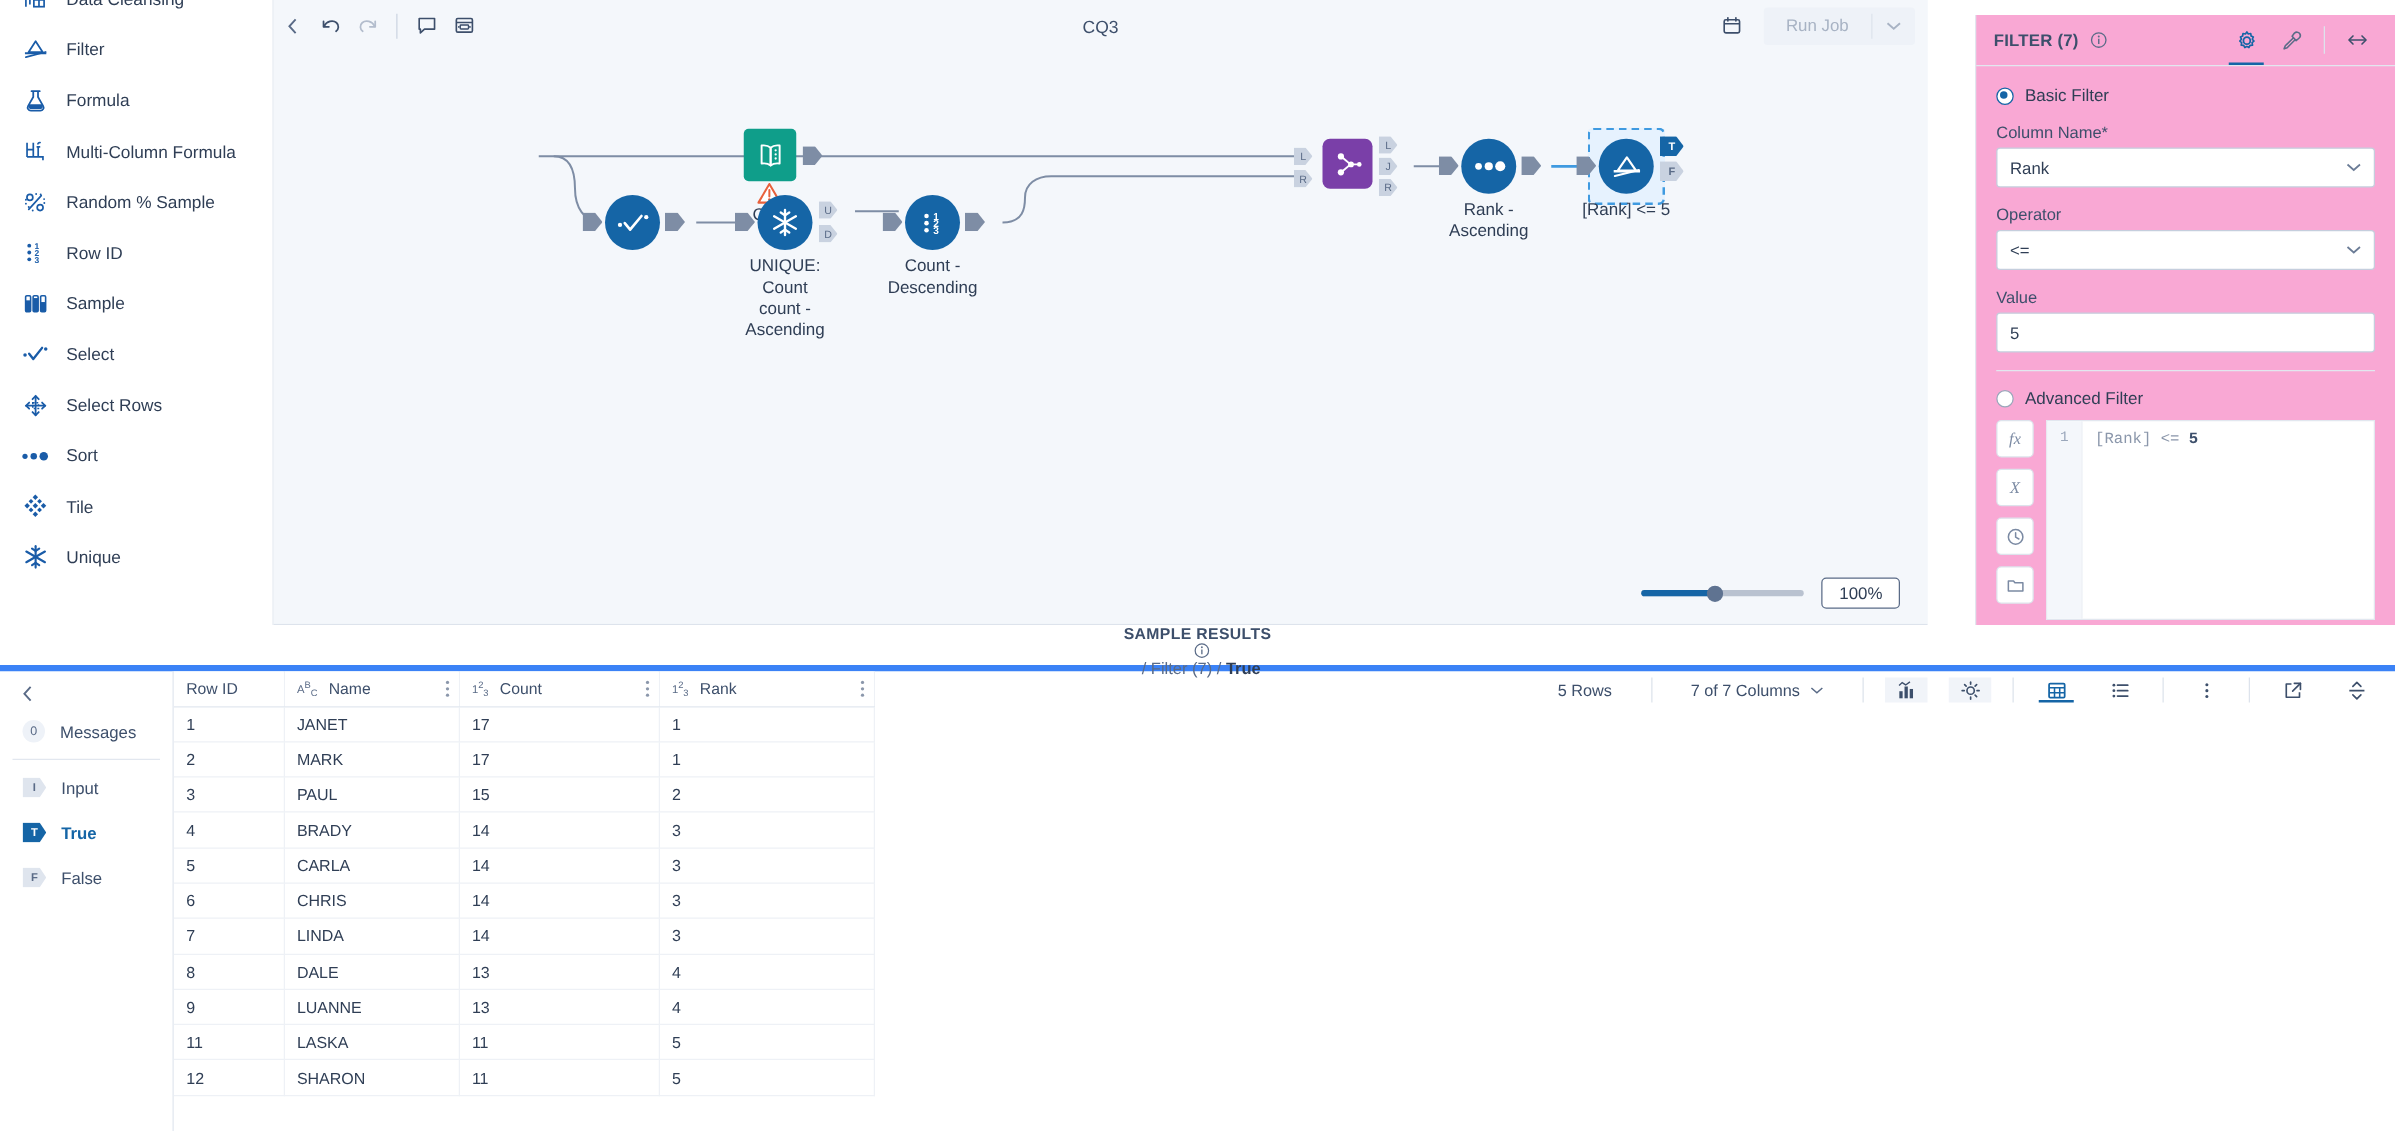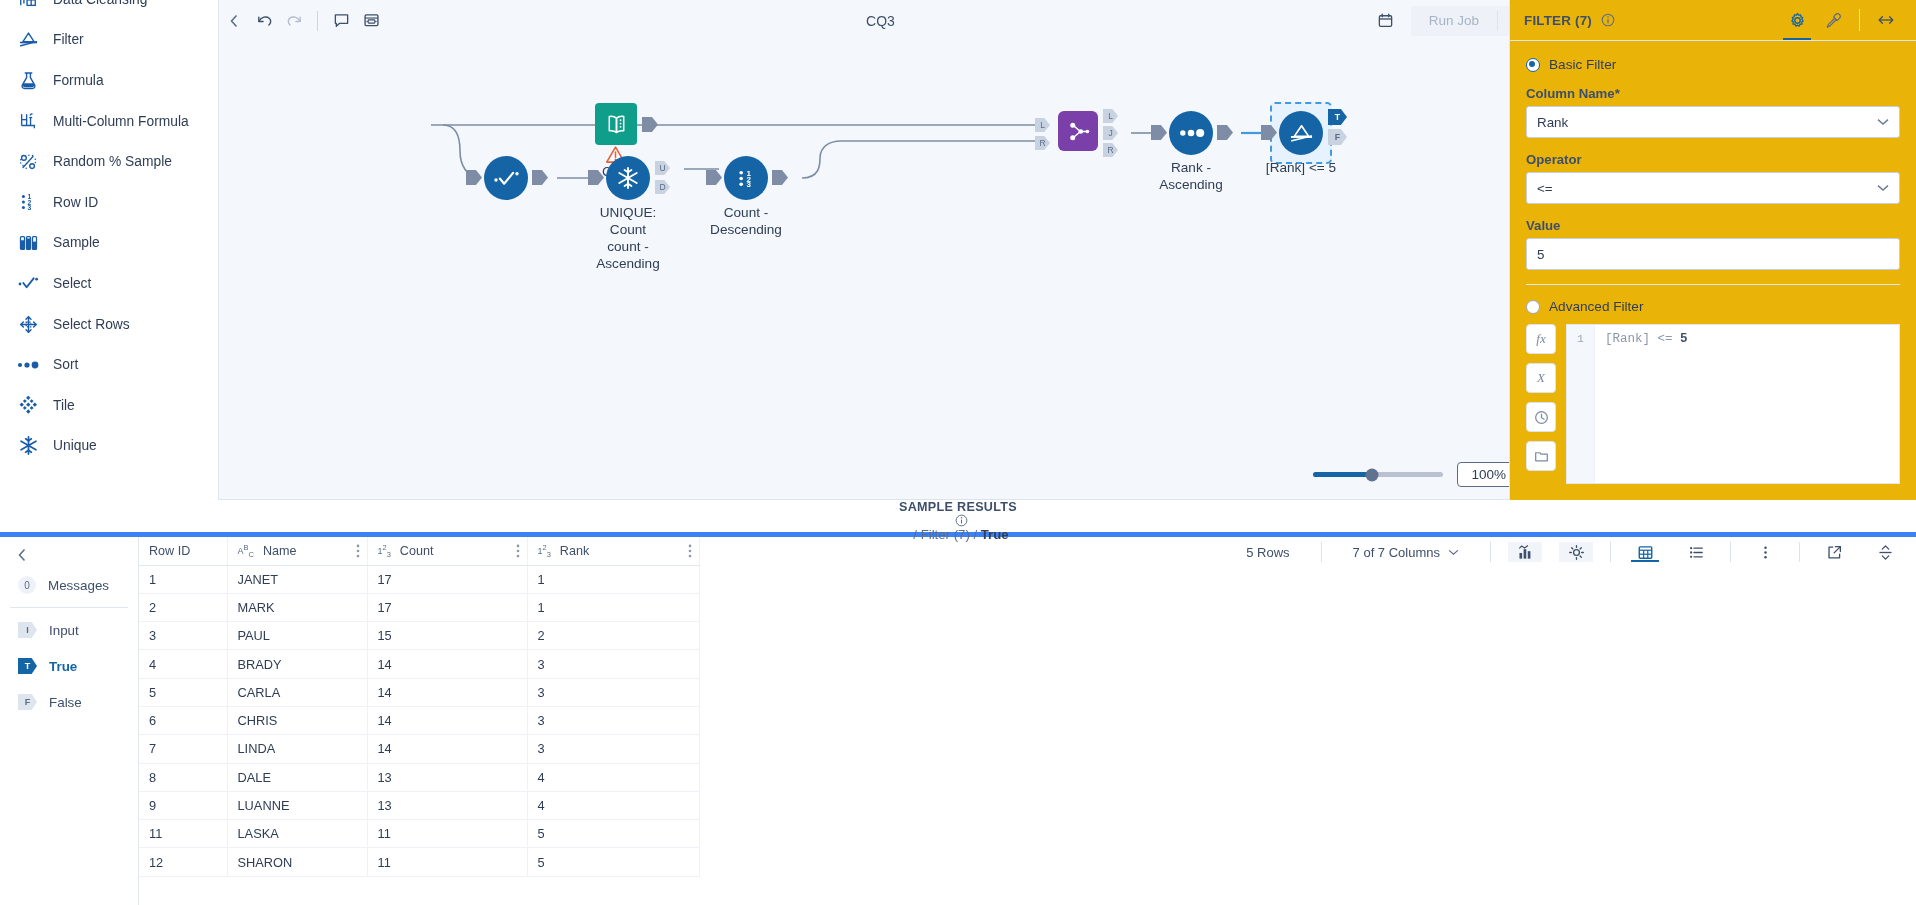--- a/index.html
+++ b/index.html
@@ -111,22 +111,22 @@
     position: absolute; left: 45%; top: 50%; transform: translate(-50%, -50%);
     width: 13px; height: 13px; border-radius: 50%; background: #5f7391;
   }
   .zoom-val {
     border: 1px solid #5a6b87; border-radius: 4px; background:#fff;
     padding: 4px 13px; font-size: 13.5px; color: #2f3e55;
   }
 
   
   .config {
-    position: absolute; right: 0; top: 0; width: 407px; height: 500px;
-    background: #eab308; border-left: 1px solid #e2e7ef;
+    position: absolute; right: 0; top: 12px; width: 336px; height: 500px;
+    background: #f9a8d4; border-left: 1px solid #e2e7ef;
   }
   .config-head {
     height: 41px; display: flex; align-items: center; padding: 0 14px;
     border-bottom: 1px solid #e2e7ef; gap: 9px;
   }
   .config-title { font-size: 13.4px; font-weight: bold; color: #3d4f6b; letter-spacing: .2px; }
   .cfg-icons { margin-left: auto; display: flex; align-items: center; gap: 4px; height: 100%; }
   .cfg-tab {
     width: 32px; height: 100%; display: flex; align-items: center; justify-content: center;
     cursor: pointer; position: relative; color: #5a6b87;
@@ -141,21 +141,21 @@
   .radio {
     width: 14px; height: 14px; border-radius: 50%; border: 1.6px solid #9aa7bb;
     flex: 0 0 14px; position: relative; background: #fff;
   }
   .radio.on { border-color: #1565a6; }
   .radio.on:after {
     content: ''; position: absolute; left: 2.4px; top: 2.4px; width: 6px; height: 6px;
     border-radius: 50%; background: #1565a6;
   }
   .radio-label { font-size: 13.6px; color: #2f3e55; }
-  .field-label { font-size: 13.2px; font-weight: bold; color: #3d4f6b; margin-bottom: 5px; }
+  .field-label { font-size: 13.2px; font-weight: normal; color: #3d4f6b; margin-bottom: 5px; }
   .field-input {
     height: 32px; border: 1px solid #c5cedd; border-radius: 3px;
     display: flex; align-items: center; padding: 0 10px; font-size: 13.4px;
     color: #2f3e55; margin-bottom: 14px; background: #fff;
   }
   .field-input .caret { margin-left: auto; color: #6b7c96; }
   .cfg-divider { height: 1px; background: #e2e7ef; margin: 6px 0 14px 0; }
   .expr-area { display: flex; gap: 10px; margin-top: 10px; }
   .expr-tools { display: flex; flex-direction: column; gap: 9px; }
   .expr-btn {

